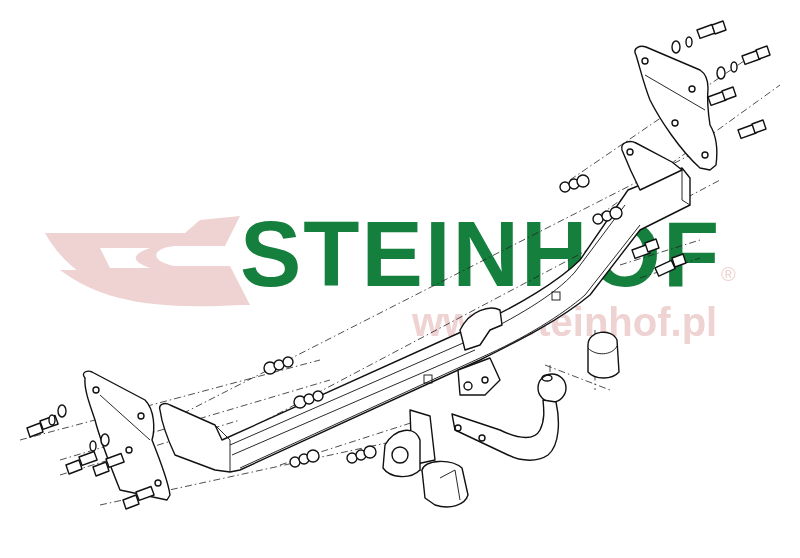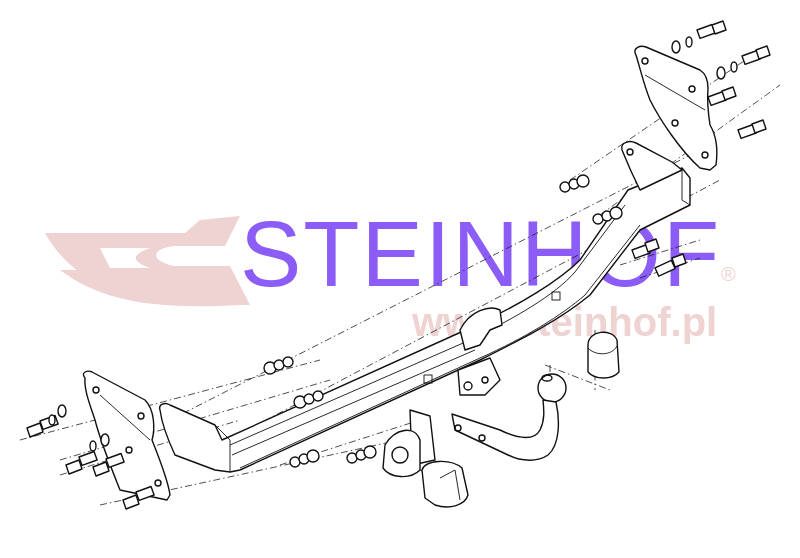--- a/index.html
+++ b/index.html
@@ -1,21 +1,21 @@
 <!DOCTYPE html>
 <html><head>
 <meta charset="utf-8">
 <style>
   html, body { margin: 0; padding: 0; background: #ffffff; }
   body { width: 800px; height: 558px; position: relative; overflow: hidden; font-family: "Liberation Sans", sans-serif; }
   .canvas { position: absolute; left: 0; top: 0; width: 800px; height: 558px; }
   .wm-word {
     position: absolute; left: 240px; top: 208px;
-    font-family: "Liberation Sans", sans-serif; font-weight: normal;
-    font-size: 92px; letter-spacing: 2px; color: #8b5cf6; line-height: 1;
+    font-family: "Liberation Sans", sans-serif; font-weight: bold;
+    font-size: 92px; letter-spacing: 2px; color: #15803d; line-height: 1;
   }
   .wm-reg {
     position: absolute; left: 721px; top: 264px;
     font-family: "Liberation Sans", sans-serif; font-size: 20px; color: #efd2d2; line-height: 1;
   }
   .wm-url {
     position: absolute; left: 412px; top: 302px;
     font-family: "Liberation Sans", sans-serif; font-weight: bold;
     font-size: 40px; color: #efd2d2; line-height: 1; letter-spacing: 0px;
   }

